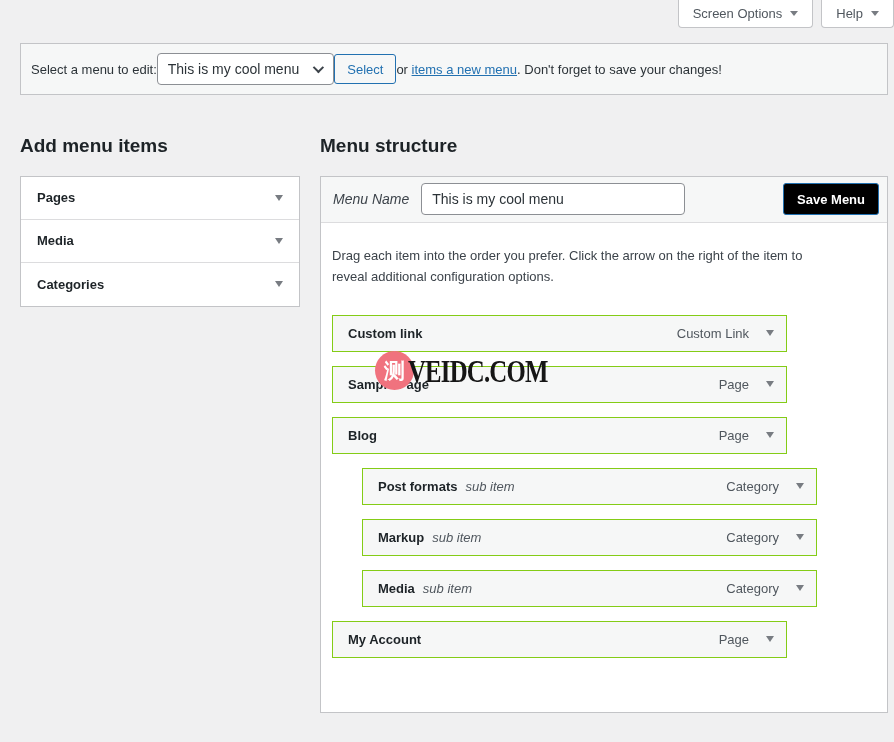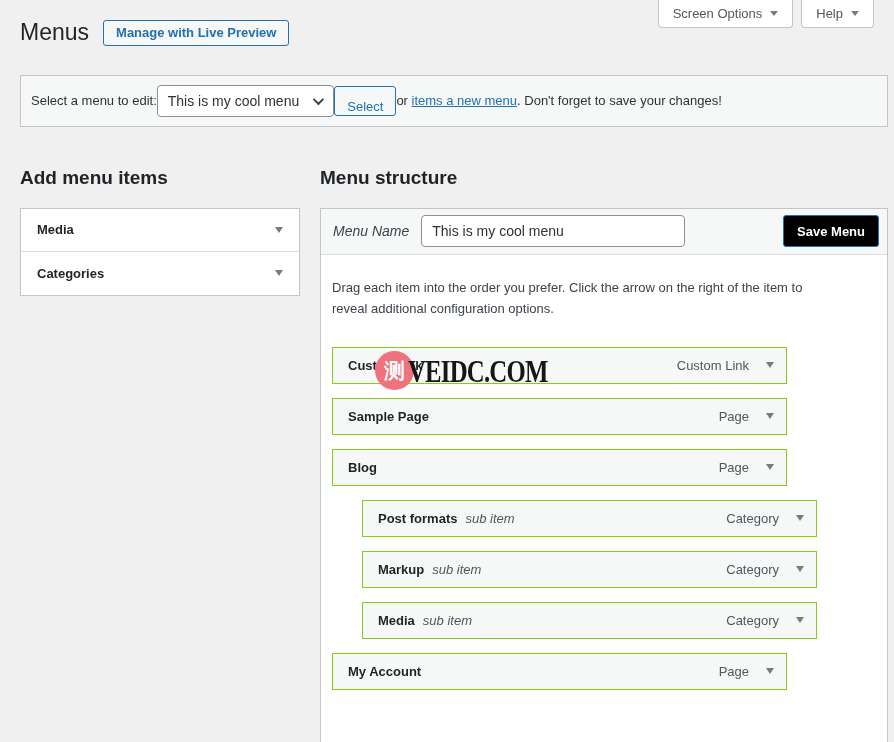--- a/index.html
+++ b/index.html
@@ -8,21 +8,21 @@
     width: 894px; height: 742px;
     background: #f0f0f1;
     font-family: "Liberation Sans", sans-serif;
     font-size: 13px;
     color: #3c434a;
     position: relative;
     overflow: hidden;
   }
 
   
-  .top-buttons { position: absolute; top: 0; right: 20px; display: flex; gap: 8px; z-index: 20; }
+  .top-buttons { position: absolute; top: 0; right: 0; display: flex; gap: 8px; z-index: 20; }
   .top-tab-btn {
     display: flex; align-items: center; gap: 8px;
     background: #fff; border: 1px solid #c3c4c7; border-top: none;
     border-radius: 0 0 4px 4px;
     color: #50575e; font-size: 13px; font-family: inherit;
     padding: 5px 14px; height: 28px; cursor: pointer;
   }
   .caret { width: 0; height: 0; border-left: 4px solid transparent; border-right: 4px solid transparent; border-top: 5px solid #787c82; display: inline-block; }
 
   .wrap { padding: 16px 6px 0 20px; }
@@ -55,21 +55,21 @@
   .fake-select {
     display: flex; align-items: center; gap: 14px;
     background: #fff; border: 1px solid #8c8f94; border-radius: 4px;
     height: 32px; padding: 0 12px 0 10px; min-width: 148px;
     font-size: 14px; color: #2c3338; cursor: pointer;
   }
   .chev { width: 8px; height: 8px; border-right: 2px solid #3c434a; border-bottom: 2px solid #3c434a; transform: rotate(45deg) translateY(-2px); margin-left: auto; }
   .btn-secondary {
     background: #f6f7f7; border: 1px solid #2271b1; color: #2271b1;
     border-radius: 3px; font-size: 13px; font-family: inherit;
-    height: 30px; padding: 12px 12px; cursor: pointer;
+    height: 30px; padding: 6px 12px; cursor: pointer;
   }
   .or-text a { color: #2271b1; }
 
   
   .columns { display: flex; gap: 20px; }
   .col-left { width: 280px; flex: none; }
   .col-right { flex: 1; }
   h2.col-heading { font-size: 19px; font-weight: 600; color: #1d2327; margin: 40px 0 18px; line-height: 1.2; }
 
   
@@ -136,41 +136,41 @@
     <span class="caret"></span>
   </button>
   <button class="top-tab-btn">
     <span>Help</span>
     <span class="caret"></span>
   </button>
 </div>
 
 <div class="wrap">
 
-  <div class="page-header">
-    <h1>Menus</h1>
-    <button class="btn-live-preview">Manage with Live Preview</button>
-  </div>
 
 
   <div class="manage-menus">
     <label>Select a menu to edit:</label>
     <div class="fake-select">
       <span>This is my cool menu</span>
       <span class="chev"></span>
     </div>
     <button class="btn-secondary">Select</button>
     <span class="or-text"><span>or </span><a href="#">items a new menu</a><span>. Don't forget to save your changes!</span></span>
   </div>
 
   <div class="columns">
 
     <div class="col-left">
       <h2 class="col-heading">Add menu items</h2>
       <div class="accordion" id="accordion">
+          <div class="acc-row">
+            <span class="acc-label">Pages</span>
+            <span class="tri"></span>
+          </div>
           <div class="acc-row">
             <span class="acc-label">Media</span>
             <span class="tri"></span>
           </div>
           <div class="acc-row">
             <span class="acc-label">Categories</span>
             <span class="tri"></span>
           </div>
         </div>
     </div>

